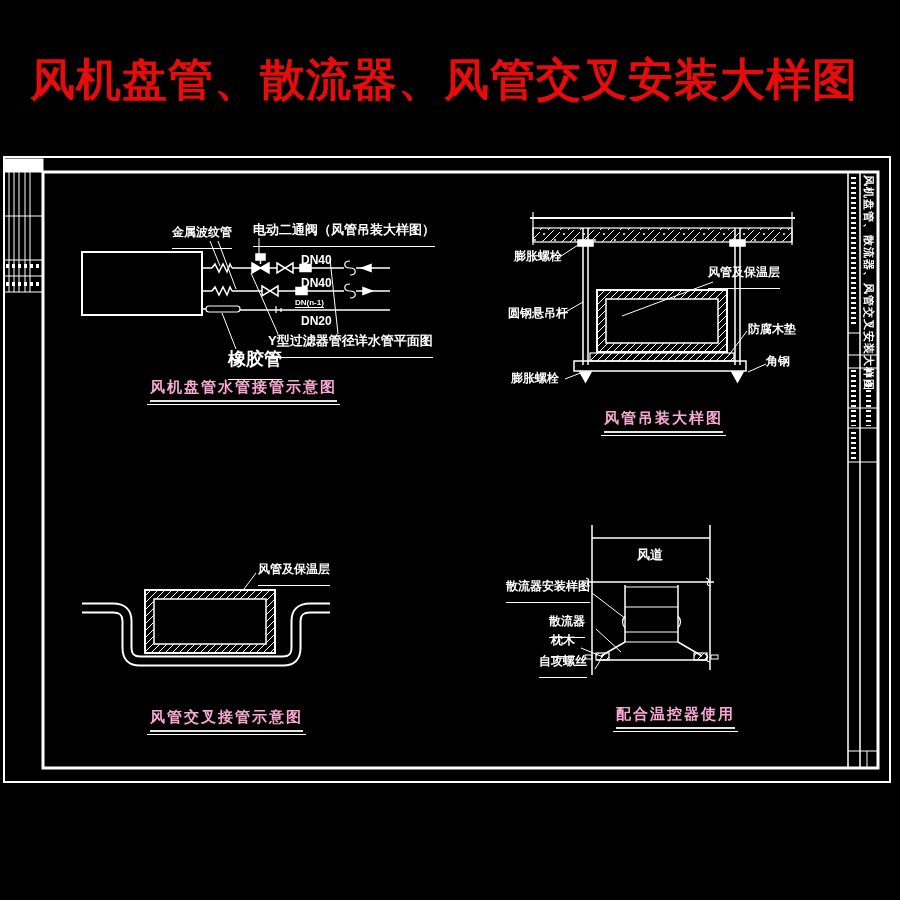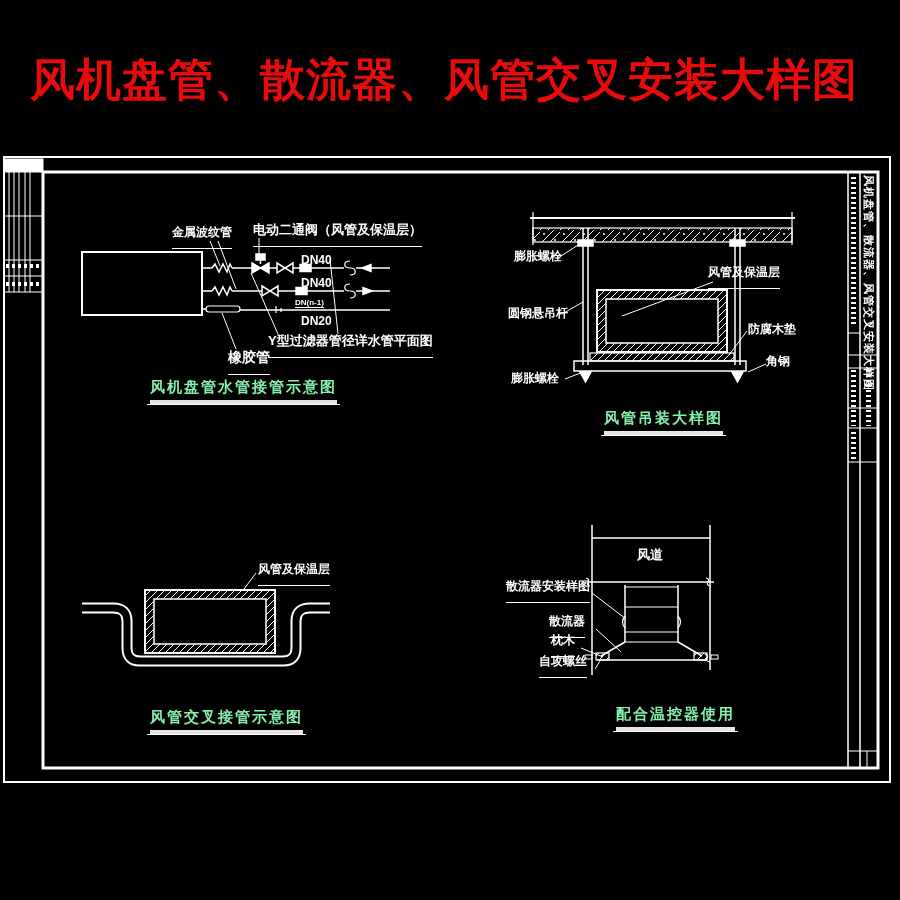--- a/index.html
+++ b/index.html
@@ -6,22 +6,22 @@
   #canvas{position:relative;width:900px;height:900px;background:#000;overflow:hidden;
           font-family:"Liberation Sans",sans-serif;margin-top:20px;}
   #linework{position:absolute;left:0;top:0;}
   .ttl{position:absolute;left:30px;top:30px;width:860px;color:#e80b0b;
        font-family:"Liberation Serif",serif;font-weight:bold;font-size:45px;
        letter-spacing:1px;white-space:nowrap;}
   .lbl{position:absolute;color:#fff;font-size:12px;font-weight:bold;white-space:nowrap;line-height:1.1;}
   .ul{border-bottom:1px solid #fff;padding-bottom:9px;}
   .dn{position:absolute;color:#fff;font-size:12px;font-weight:bold;white-space:nowrap;}
   .tiny{position:absolute;color:#fff;font-size:8px;font-weight:bold;border-bottom:1px solid #fff;white-space:nowrap;text-align:center;}
-  .caption{position:absolute;color:#86efac;font-size:15px;font-weight:bold;letter-spacing:2px;
-           white-space:nowrap;padding-bottom:3px;border-bottom:4px solid #e5e5e5;}
+  .caption{position:absolute;color:#f9a8d4;font-size:15px;font-weight:bold;letter-spacing:2px;
+           white-space:nowrap;padding-bottom:3px;border-bottom:2px solid #e5e5e5;}
   .caption::after{content:"";position:absolute;left:-3px;right:-3px;bottom:-5px;height:1px;background:#fff;}
   .vtext{position:absolute;color:#fff;font-size:11px;font-weight:bold;letter-spacing:1px;
          writing-mode:vertical-rl;text-orientation:sideways;white-space:nowrap;}
   
   .marks-v{position:absolute;background:repeating-linear-gradient(180deg,#fff 0 2px,transparent 2px 5px);width:5px;}
   .marks-h{position:absolute;background:repeating-linear-gradient(90deg,#fff 0 3px,transparent 3px 6px);height:4px;}
 </style>
 </head>
 <body>
 
@@ -165,26 +165,26 @@
       <g stroke-width="1">
         <path d="M592,573 L626,599"></path>
         <path d="M596,609 L621,632"></path>
         <path d="M581,628 L603,637"></path>
         <path d="M595,649 L600,641"></path>
       </g>
     </g>
   </svg>
 
   <div class="lbl ul" style="left:172px;top:206px">金属波纹管</div>
-  <div class="lbl ul" style="left:253px;top:203px;font-size:13px">电动二通阀（风管及保温层）</div>
+  <div class="lbl ul" style="left:253px;top:203px;font-size:13px">电动二通阀（风管吊装大样图）</div>
   <div class="dn" style="left:301px;top:233px">DN40</div>
   <div class="dn" style="left:301px;top:256px">DN40</div>
   <div class="tiny" style="left:295px;top:278px">DN(n-1)</div>
   <div class="dn" style="left:301px;top:294px">DN20</div>
-  <div class="lbl ul" style="left:228px;top:330px;font-size:14px">橡胶管</div>
+  <div class="lbl ul" style="left:228px;top:330px;font-size:18px">橡胶管</div>
   <div class="lbl ul" style="left:268px;top:314px;font-size:13px">Y型过滤器管径详水管平面图</div>
   <div class="caption" style="left:150px;top:358px">风机盘管水管接管示意图</div>
 
   <div class="lbl" style="left:514px;top:230px">膨胀螺栓</div>
   <div class="lbl ul" style="left:708px;top:246px">风管及保温层</div>
   <div class="lbl" style="left:508px;top:287px">圆钢悬吊杆</div>
   <div class="lbl" style="left:748px;top:303px">防腐木垫</div>
   <div class="lbl" style="left:766px;top:335px">角钢</div>
   <div class="lbl" style="left:511px;top:352px">膨胀螺栓</div>
   <div class="caption" style="left:604px;top:389px">风管吊装大样图</div>

